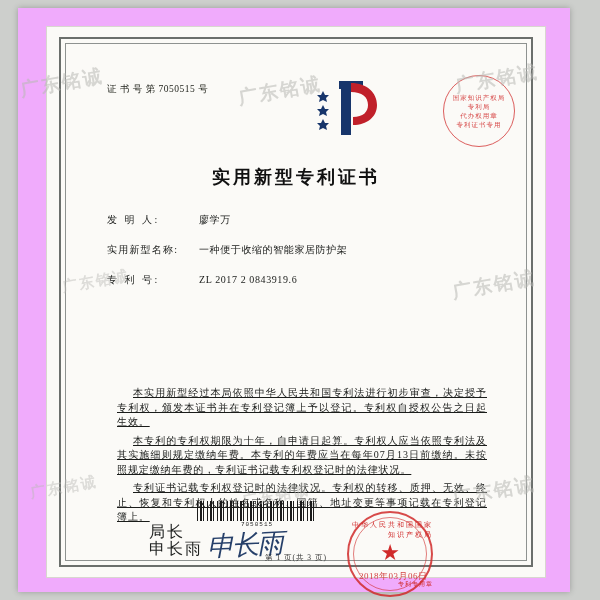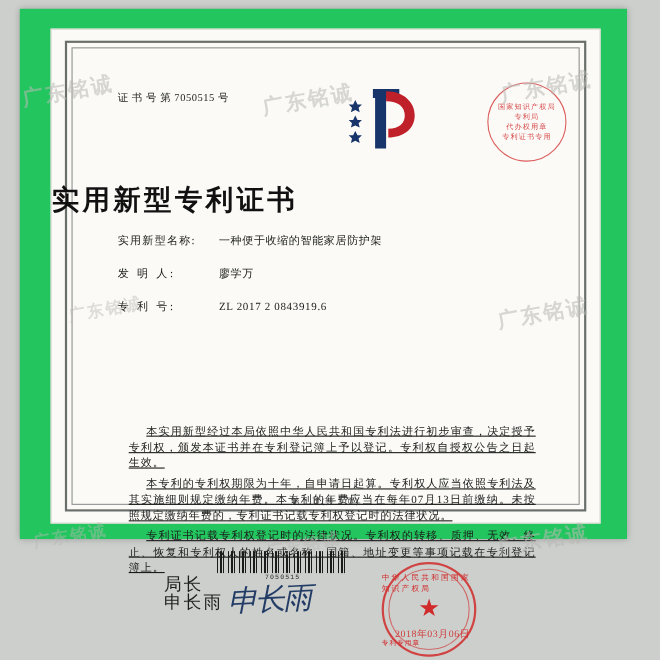--- a/index.html
+++ b/index.html
@@ -18,22 +18,22 @@
     width: 600px;
     height: 600px;
     background: #cdcfcc;
   }
   
   .paper {
     position: absolute;
     left: 18px;
     top: 8px;
     width: 552px;
-    height: 482px;
-    background: #22c55e;
+    height: 584px;
+    background: #f0abfc;
     box-shadow: 0 0 6px rgba(0,0,0,0.25);
   }
   .paper-inner {
     position: absolute;
     left: 28px;
     top: 18px;
     right: 24px;
     bottom: 14px;
     background: #fbfaf7;
     border: 1px solid #d8d6cf;
@@ -82,21 +82,22 @@
     width: 90px;
     height: 68px;
   }
   .emblem svg { display:block; }
 
   .title {
     position: absolute;
     left: 0;
     right: 0;
     top: 138px;
-    font-size: 25px;
+    text-align: center;
+    font-size: 18px;
     font-weight: bold;
     letter-spacing: 3px;
     font-family: Liberation Sans, sans-serif;
     color: #111;
   }
 
   .fields {
     position: absolute;
     left: 60px;
     top: 185px;
@@ -205,21 +206,21 @@
     left: 50%;
     top: 50%;
     transform: translate(-50%,-55%);
     color: #d02a2a;
     font-size: 22px;
     line-height: 1;
   }
   .seal .arc-top, .seal .arc-bottom {
     position: absolute;
     left: 0; right: 0;
-    text-align: left;
+    text-align: right;
     color: #d02a2a;
     font-size: 7px;
     letter-spacing: 2px;
   }
   .seal .arc-top { top: 9px; }
   .seal .arc-bottom { bottom: 8px; font-size: 6px; letter-spacing: 1px;}
   .seal-date {
     position: absolute;
     left: 312px;
     top: 543px;
@@ -314,24 +315,24 @@
             <div>专利局</div>
             <div>代办权用章</div>
             <div>专利证书专用</div>
           </div>
         </div>
 
         <div class="title">实用新型专利证书</div>
 
         <div class="fields">
           <div class="field-row">
-            <span class="field-label wide">实用新型名称:</span><span class="field-value">一种便于收缩的智能家居防护架</span>
+            <span class="field-label">发 明 人:</span><span class="field-value">廖学万</span>
           </div>
           <div class="field-row">
-            <span class="field-label">发 明 人:</span><span class="field-value">廖学万</span>
+            <span class="field-label wide">实用新型名称:</span><span class="field-value">一种便于收缩的智能家居防护架</span>
           </div>
           <div class="field-row">
             <span class="field-label">专 利 号:</span><span class="field-value">ZL 2017 2 0843919.6</span>
           </div>
         </div>
 
         <div class="body-text">
           <p>本实用新型经过本局依照中华人民共和国专利法进行初步审查，决定授予专利权，颁发本证书并在专利登记簿上予以登记。专利权自授权公告之日起生效。</p>
           <p>本专利的专利权期限为十年，自申请日起算。专利权人应当依照专利法及其实施细则规定缴纳年费。本专利的年费应当在每年07月13日前缴纳。未按照规定缴纳年费的，专利证书记载专利权登记时的法律状况。</p>
           <p>专利证书记载专利权登记时的法律状况。专利权的转移、质押、无效、终止、恢复和专利权人的姓名或名称、国籍、地址变更等事项记载在专利登记簿上。</p>

